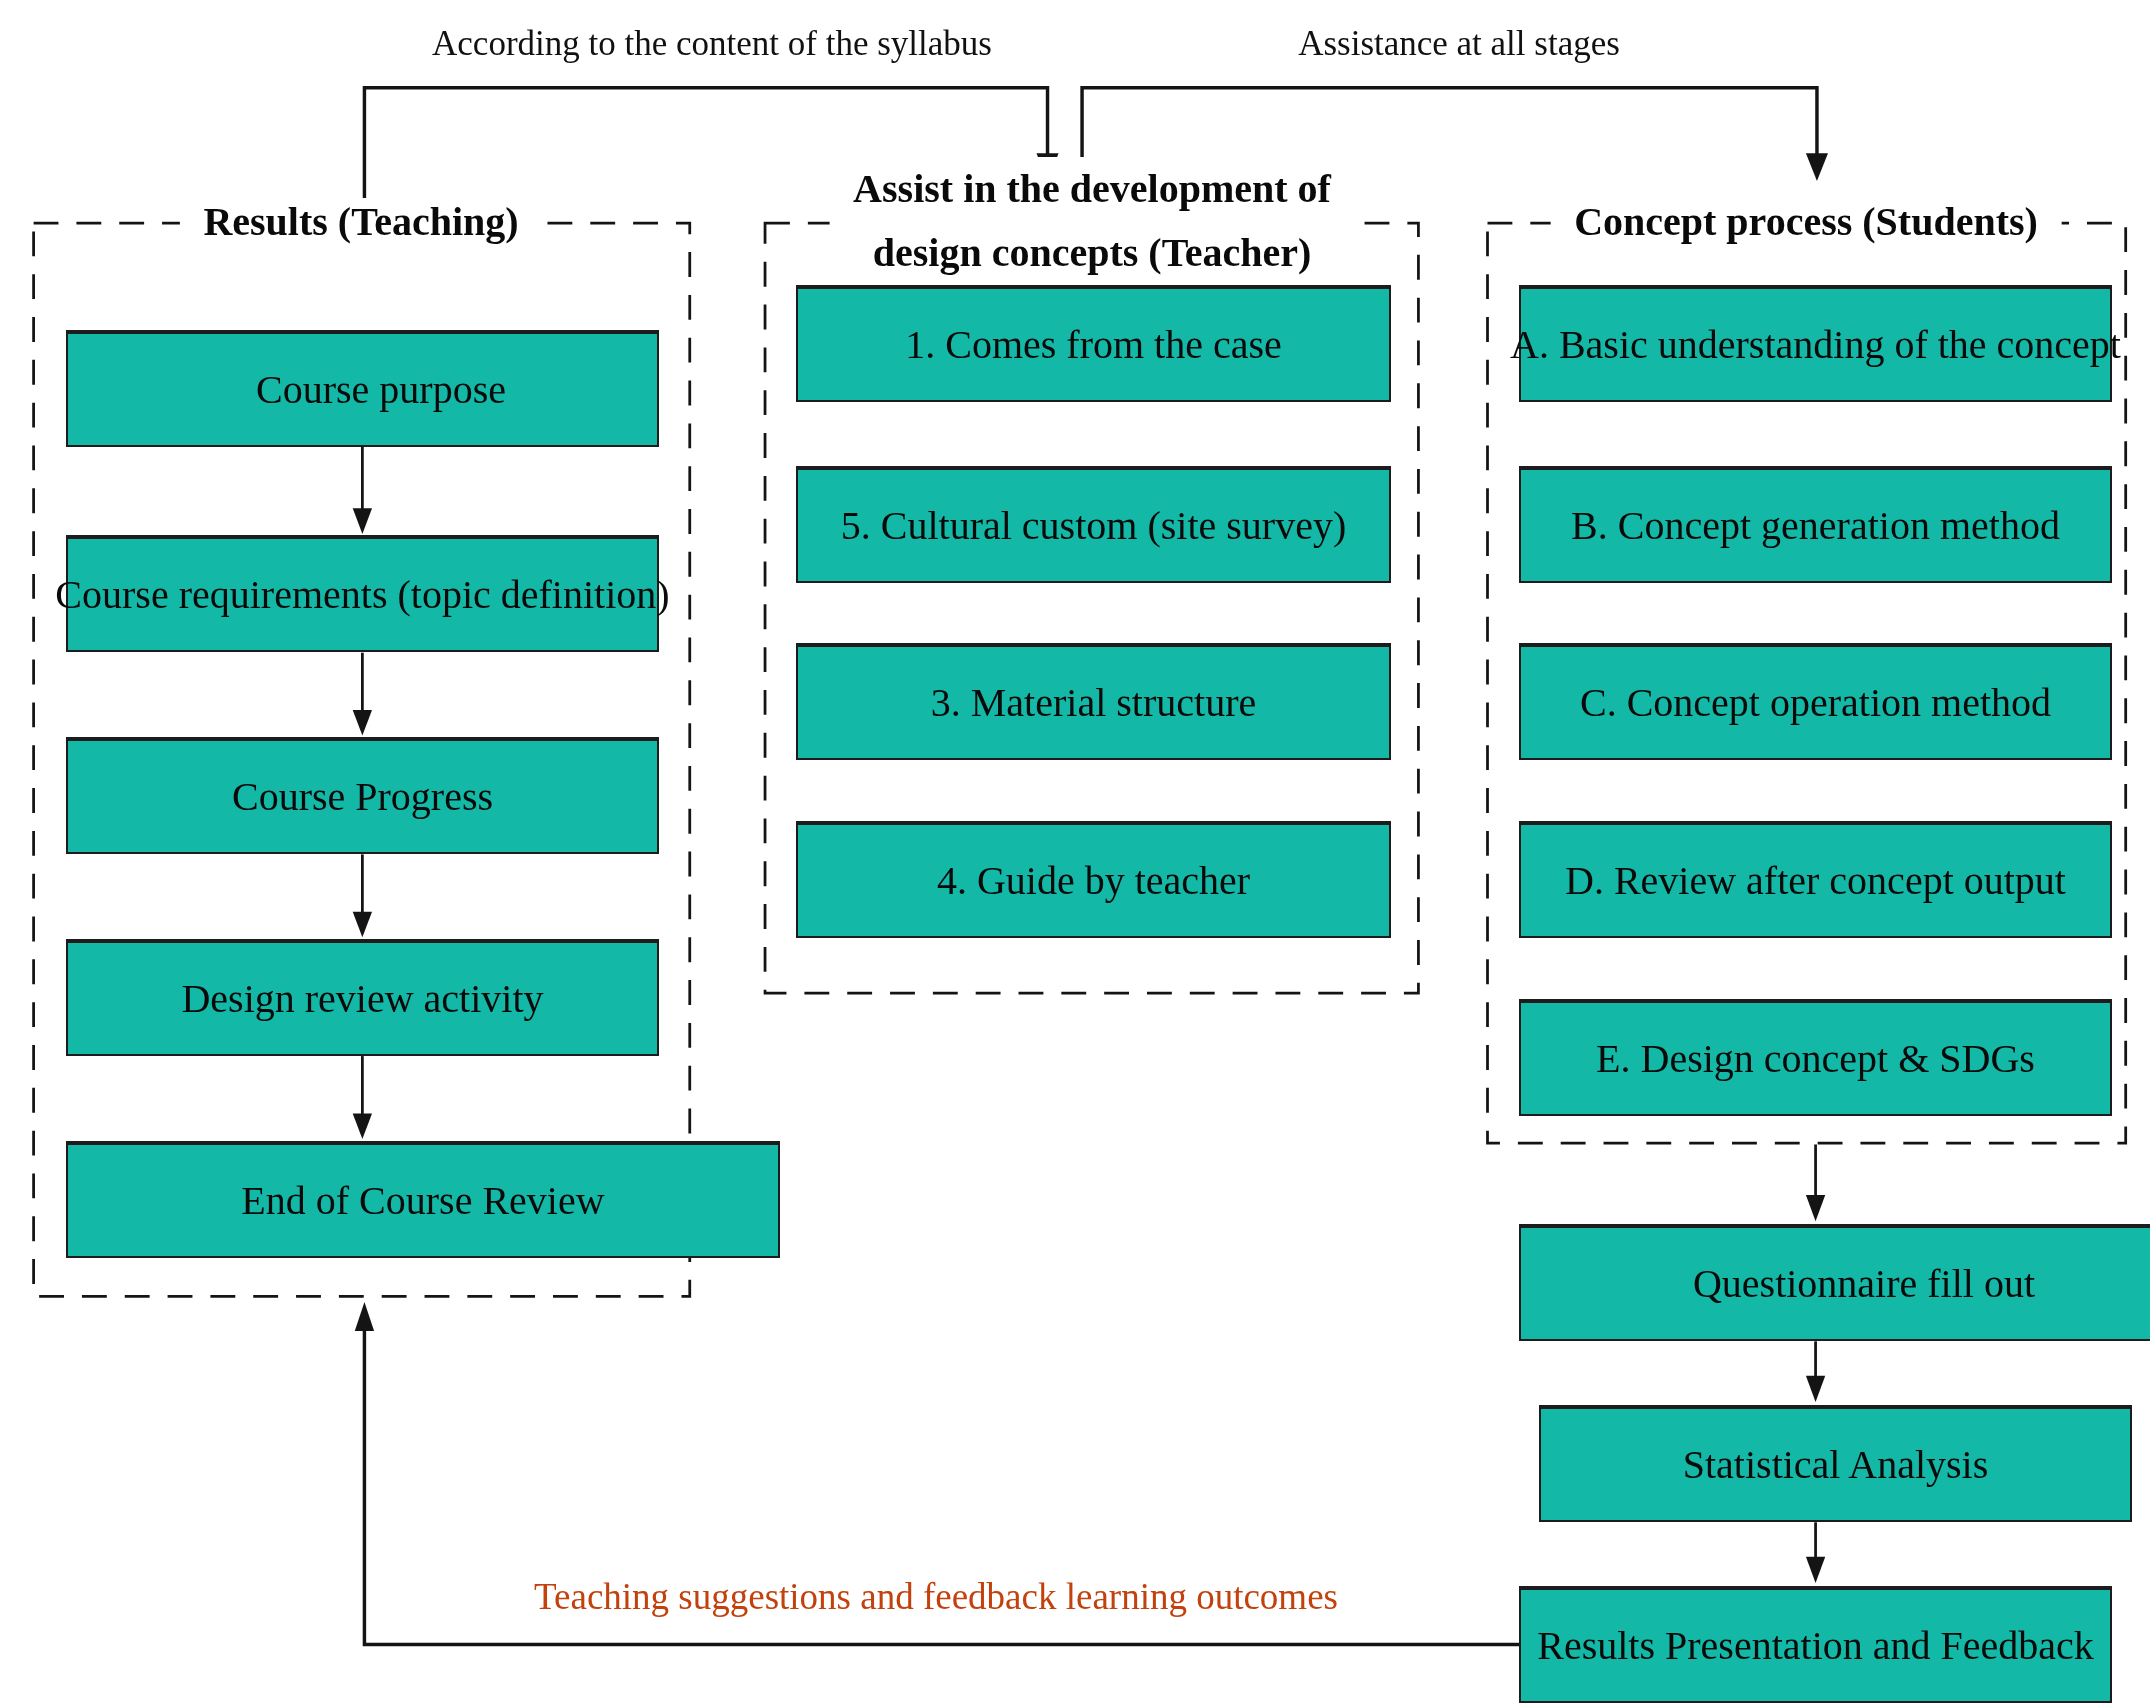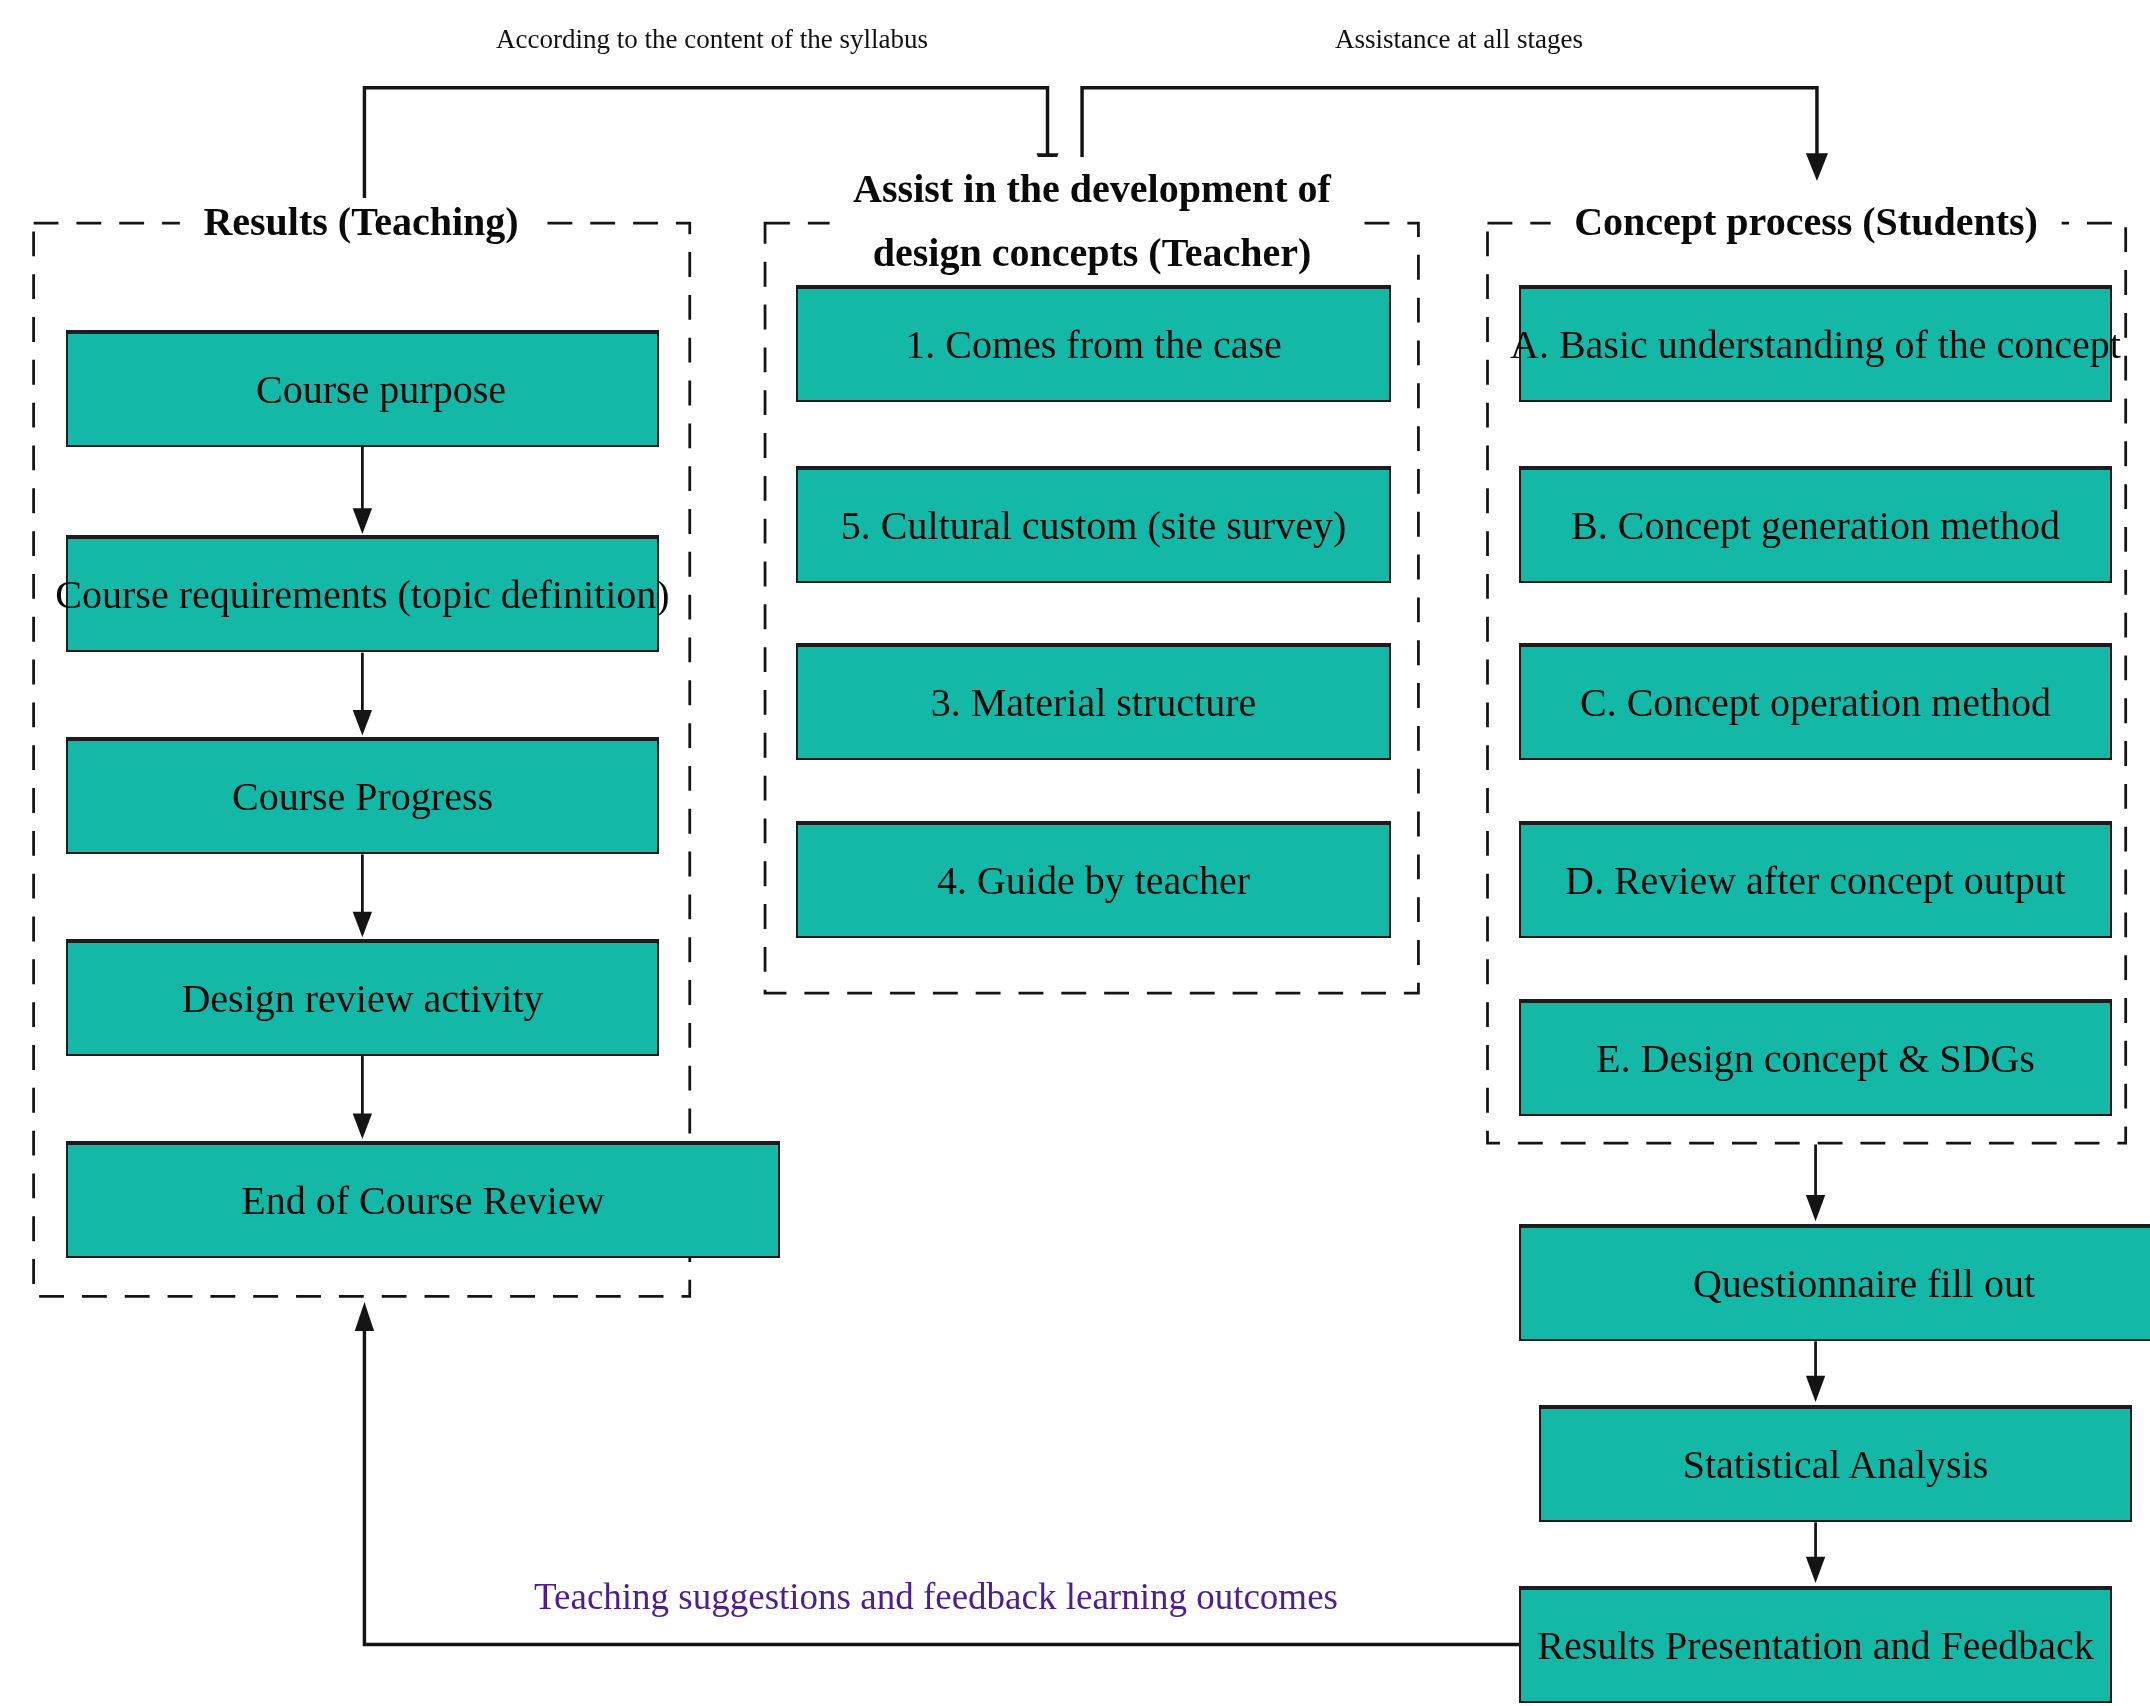--- a/index.html
+++ b/index.html
@@ -14,21 +14,21 @@
   }
   .connector-layer {
     position: absolute;
     left: 0; top: 0;
     width: 2151px; height: 1706px;
     z-index: 0;
   }
   .top-label {
     position: absolute;
     transform: translateX(-50%);
-    font-size: 27px;
+    font-size: 35px;
     white-space: nowrap;
     z-index: 2;
     color: #111;
   }
   .container-title {
     position: absolute;
     left: 50%;
     transform: translateX(-50%);
     background: #ffffff;
     padding: 0 23.5px;
@@ -59,21 +59,21 @@
     box-sizing: border-box;
     white-space: nowrap;
     z-index: 2;
   }
   .feedback-label {
     position: absolute;
     transform: translateX(-50%);
     font-size: 37px;
     white-space: nowrap;
     z-index: 2;
-    color: #4c1d95;
+    color: #c2410c;
     text-align: center;
   }
 </style>
 </head>
 <body>
 
 <div class="canvas">
 
   <svg class="connector-layer" viewBox="0 0 3113 2470" xmlns="http://www.w3.org/2000/svg">
 

